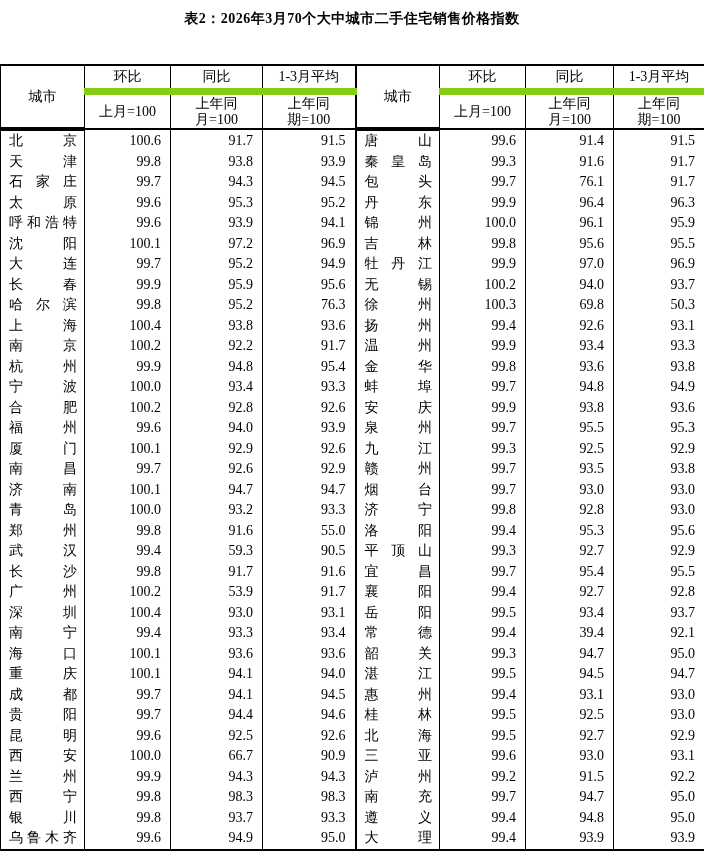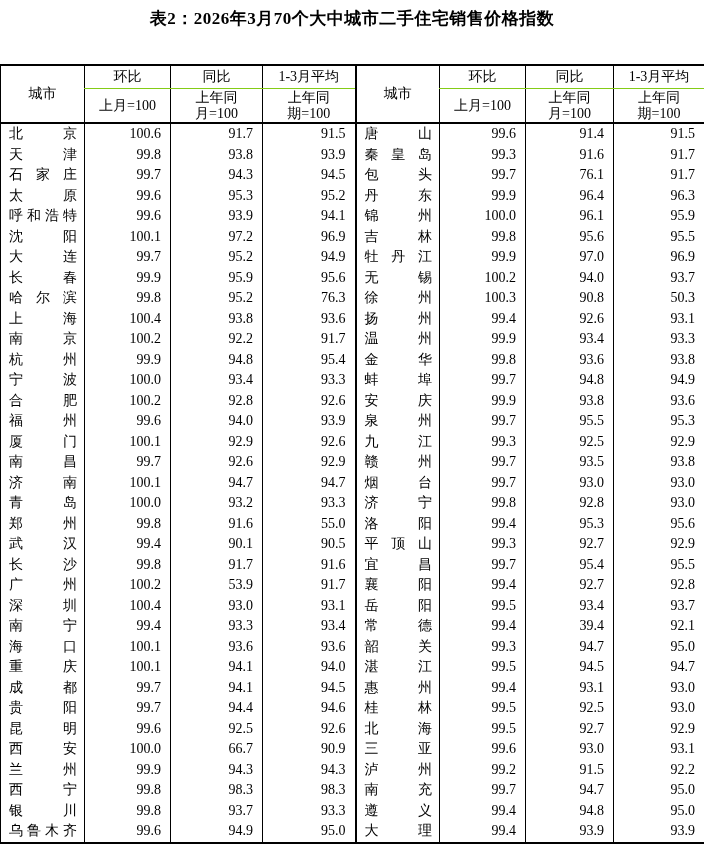--- a/index.html
+++ b/index.html
@@ -10,21 +10,21 @@
   body {
     width: 704px;
     height: 855px;
     font-family: "Liberation Serif", "DejaVu Serif", serif;
     color: #000000;
     overflow: hidden;
   }
   .title {
     margin-top: 7px;
     text-align: center;
-    font-size: 17px;
+    font-size: 14px;
     font-weight: bold;
     letter-spacing: 0.5px;
     height: 24px;
     line-height: 24px;
   }
   table.idx {
     border-collapse: collapse;
     table-layout: fixed;
     width: 704px;
     margin-top: 33px;
@@ -33,25 +33,25 @@
     border-top: 2.5px solid #000;
     border-bottom: 2.5px solid #000;
   }
   th {
     font-weight: normal;
     font-size: 14px;
     text-align: center;
     vertical-align: middle;
     padding: 0;
     border-left: 1px solid #000;
-    border-bottom: 1px solid #84cc16;
+    border-bottom: 7px solid #84cc16;
   }
   tr.top th { height: 22px; }
   tr.sub th { height: 33px; line-height: 16px; border-bottom: 2px solid #000; }
-  th.rs { border-bottom: 2px solid #000000; }
+  th.rs { border-bottom: 4px solid #000000; }
   th.half, td.half { border-left: 2px solid #000; }
   td {
     font-size: 14px;
     height: 20.5px;
     padding: 0;
     vertical-align: middle;
     border-left: 1px solid #000;
   }
   td.num { text-align: right; padding-right: 9px; }
   td.city .wrap {
@@ -286,21 +286,21 @@
         <td class="num">99.8</td>
         <td class="num">95.2</td>
         <td class="num">76.3</td>
         <td class="city half">
           <div class="wrap">
             <span>徐</span>
             <span>州</span>
           </div>
         </td>
         <td class="num">100.3</td>
-        <td class="num">90.8</td>
+        <td class="num">69.8</td>
         <td class="num">50.3</td>
       </tr>
       <tr>
         <td class="city">
           <div class="wrap">
             <span>上</span>
             <span>海</span>
           </div>
         </td>
         <td class="num">100.4</td>
@@ -517,21 +517,21 @@
         <td class="num">95.6</td>
       </tr>
       <tr>
         <td class="city">
           <div class="wrap">
             <span>武</span>
             <span>汉</span>
           </div>
         </td>
         <td class="num">99.4</td>
-        <td class="num">90.1</td>
+        <td class="num">59.3</td>
         <td class="num">90.5</td>
         <td class="city half">
           <div class="wrap">
             <span>平</span>
             <span>顶</span>
             <span>山</span>
           </div>
         </td>
         <td class="num">99.3</td>
         <td class="num">92.7</td>

